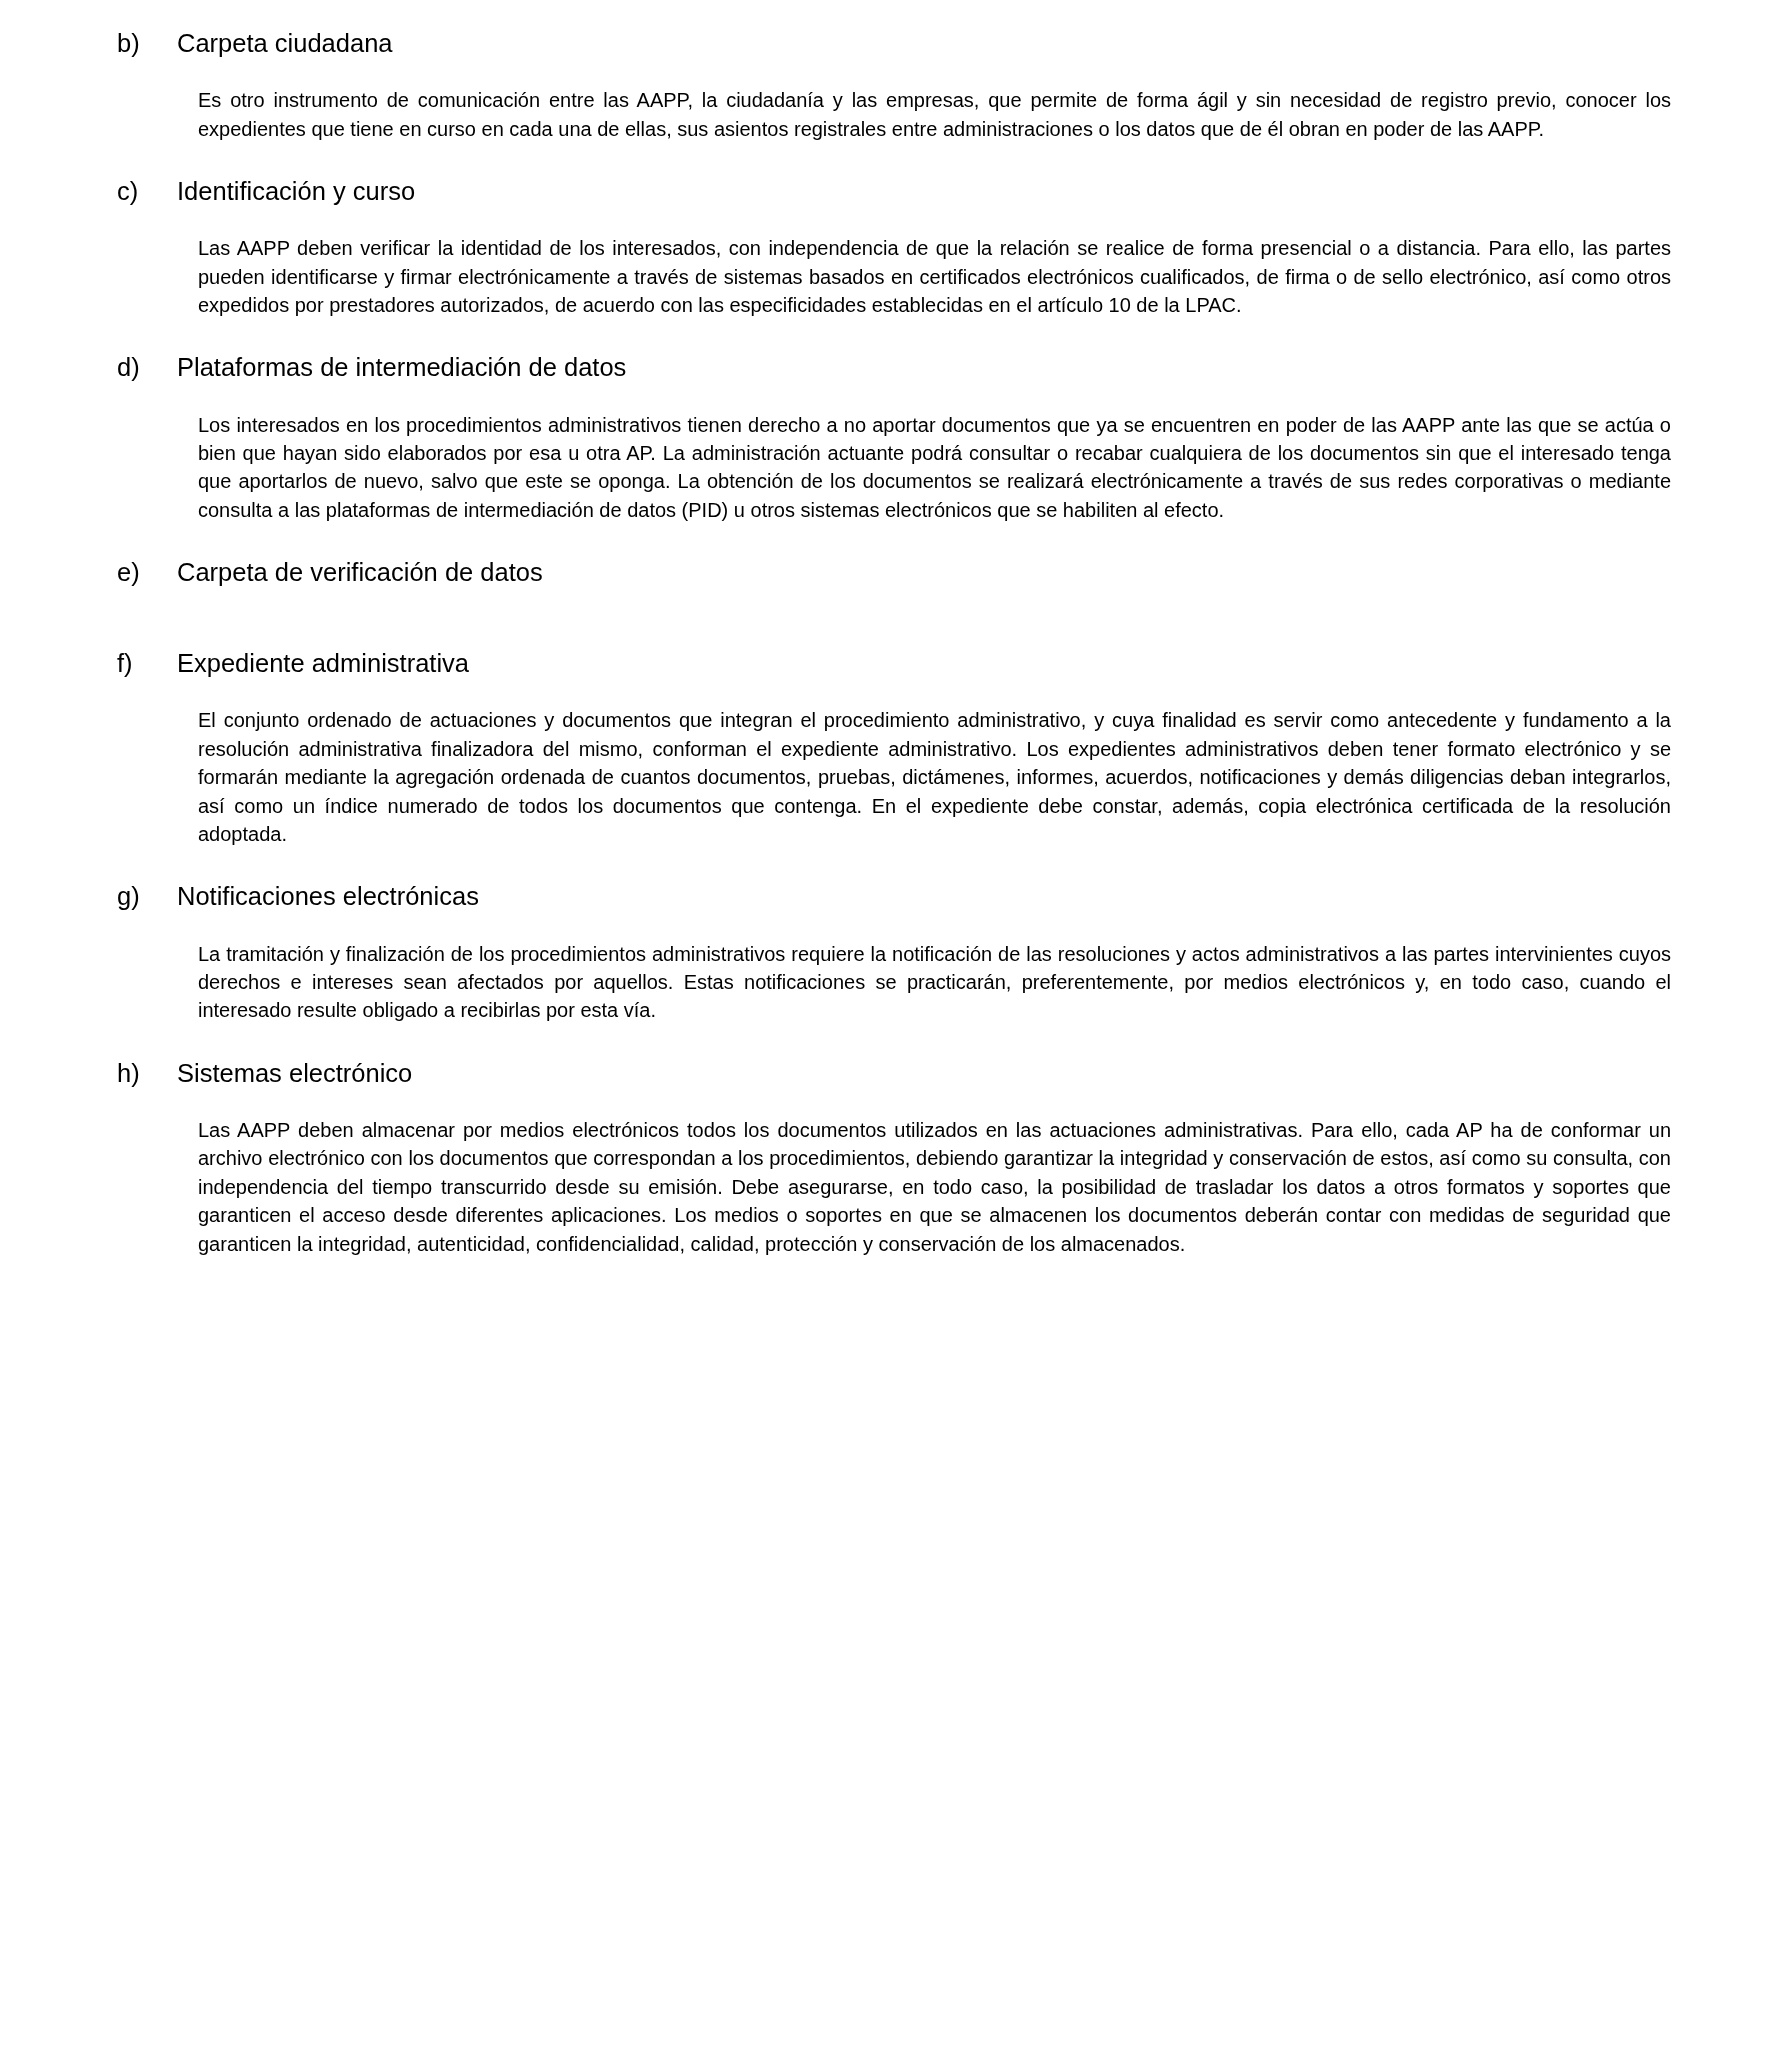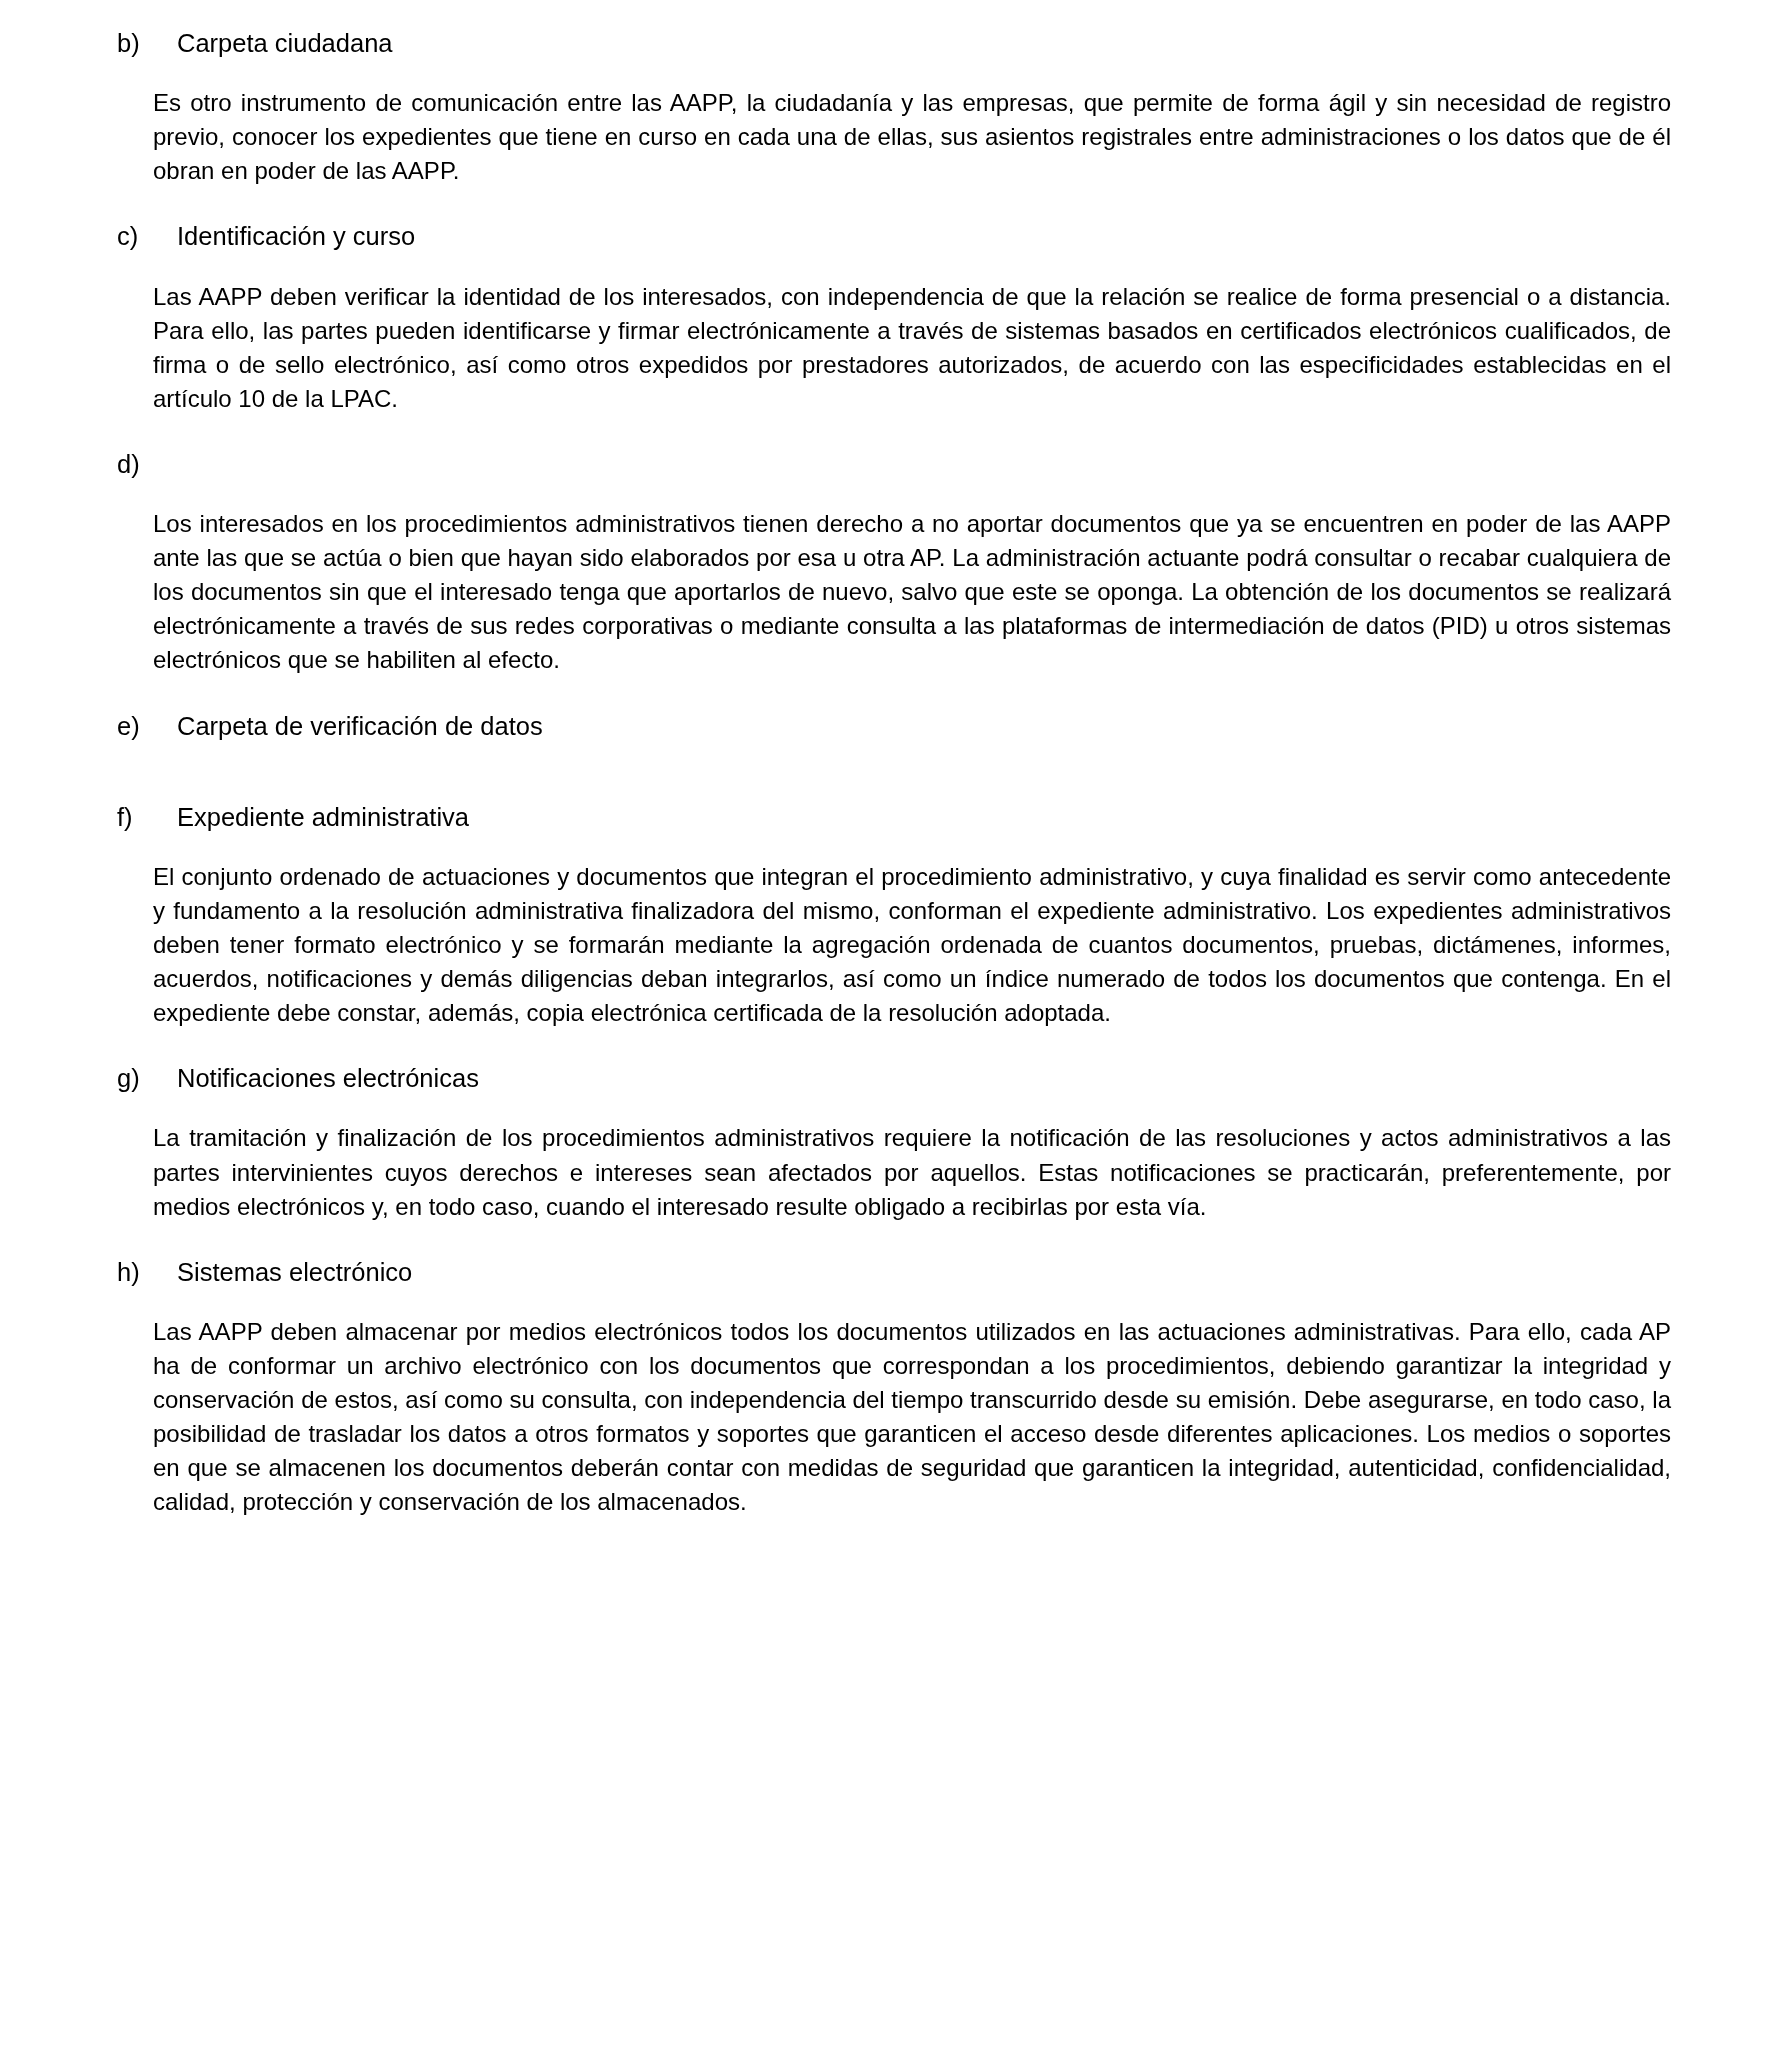--- a/index.html
+++ b/index.html
@@ -31,22 +31,22 @@
     line-height: 1.42;
     text-align: left;
     white-space: nowrap;
   }
   .heading-text {
     font-size: 25.5px;
     line-height: 1.42;
     text-align: right;
   }
   .para {
-    margin: 0 0 0 36px;
-    font-size: 24px;
+    margin: 0 0 0 81px;
+    font-size: 20px;
     line-height: 1.42;
     text-align: justify;
     text-justify: inter-word;
     hyphens: none;
   }
   .block {
     margin-bottom: 30px;
   }
   .block:last-child {
     margin-bottom: 0;
@@ -74,20 +74,21 @@
       <div class="marker">c)</div>
       <div class="heading-text">Identificación y curso</div>
     </div>
     <div class="gap-after-heading"></div>
     <p class="para">Las AAPP deben verificar la identidad de los interesados, con independencia de que la relación se realice de forma presencial o a distancia. Para ello, las partes pueden identificarse y firmar electrónicamente a través de sistemas basados en certificados electrónicos cualificados, de firma o de sello electrónico, así como otros expedidos por prestadores autorizados, de acuerdo con las especificidades establecidas en el artículo 10 de la LPAC.</p>
   </div>
 
   <div class="block">
     <div class="entry">
       <div class="marker">d)</div>
+      <div class="heading-text">Plataformas de intermediación de datos</div>
     </div>
     <div class="gap-after-heading"></div>
     <p class="para">Los interesados en los procedimientos administrativos tienen derecho a no aportar documentos que ya se encuentren en poder de las AAPP ante las que se actúa o bien que hayan sido elaborados por esa u otra AP. La administración actuante podrá consultar o recabar cualquiera de los documentos sin que el interesado tenga que aportarlos de nuevo, salvo que este se oponga. La obtención de los documentos se realizará electrónicamente a través de sus redes corporativas o mediante consulta a las plataformas de intermediación de datos (PID) u otros sistemas electrónicos que se habiliten al efecto.</p>
   </div>
 
   <div class="block">
     <div class="entry">
       <div class="marker">e)</div>
       <div class="heading-text">Carpeta de verificación de datos</div>
     </div>

